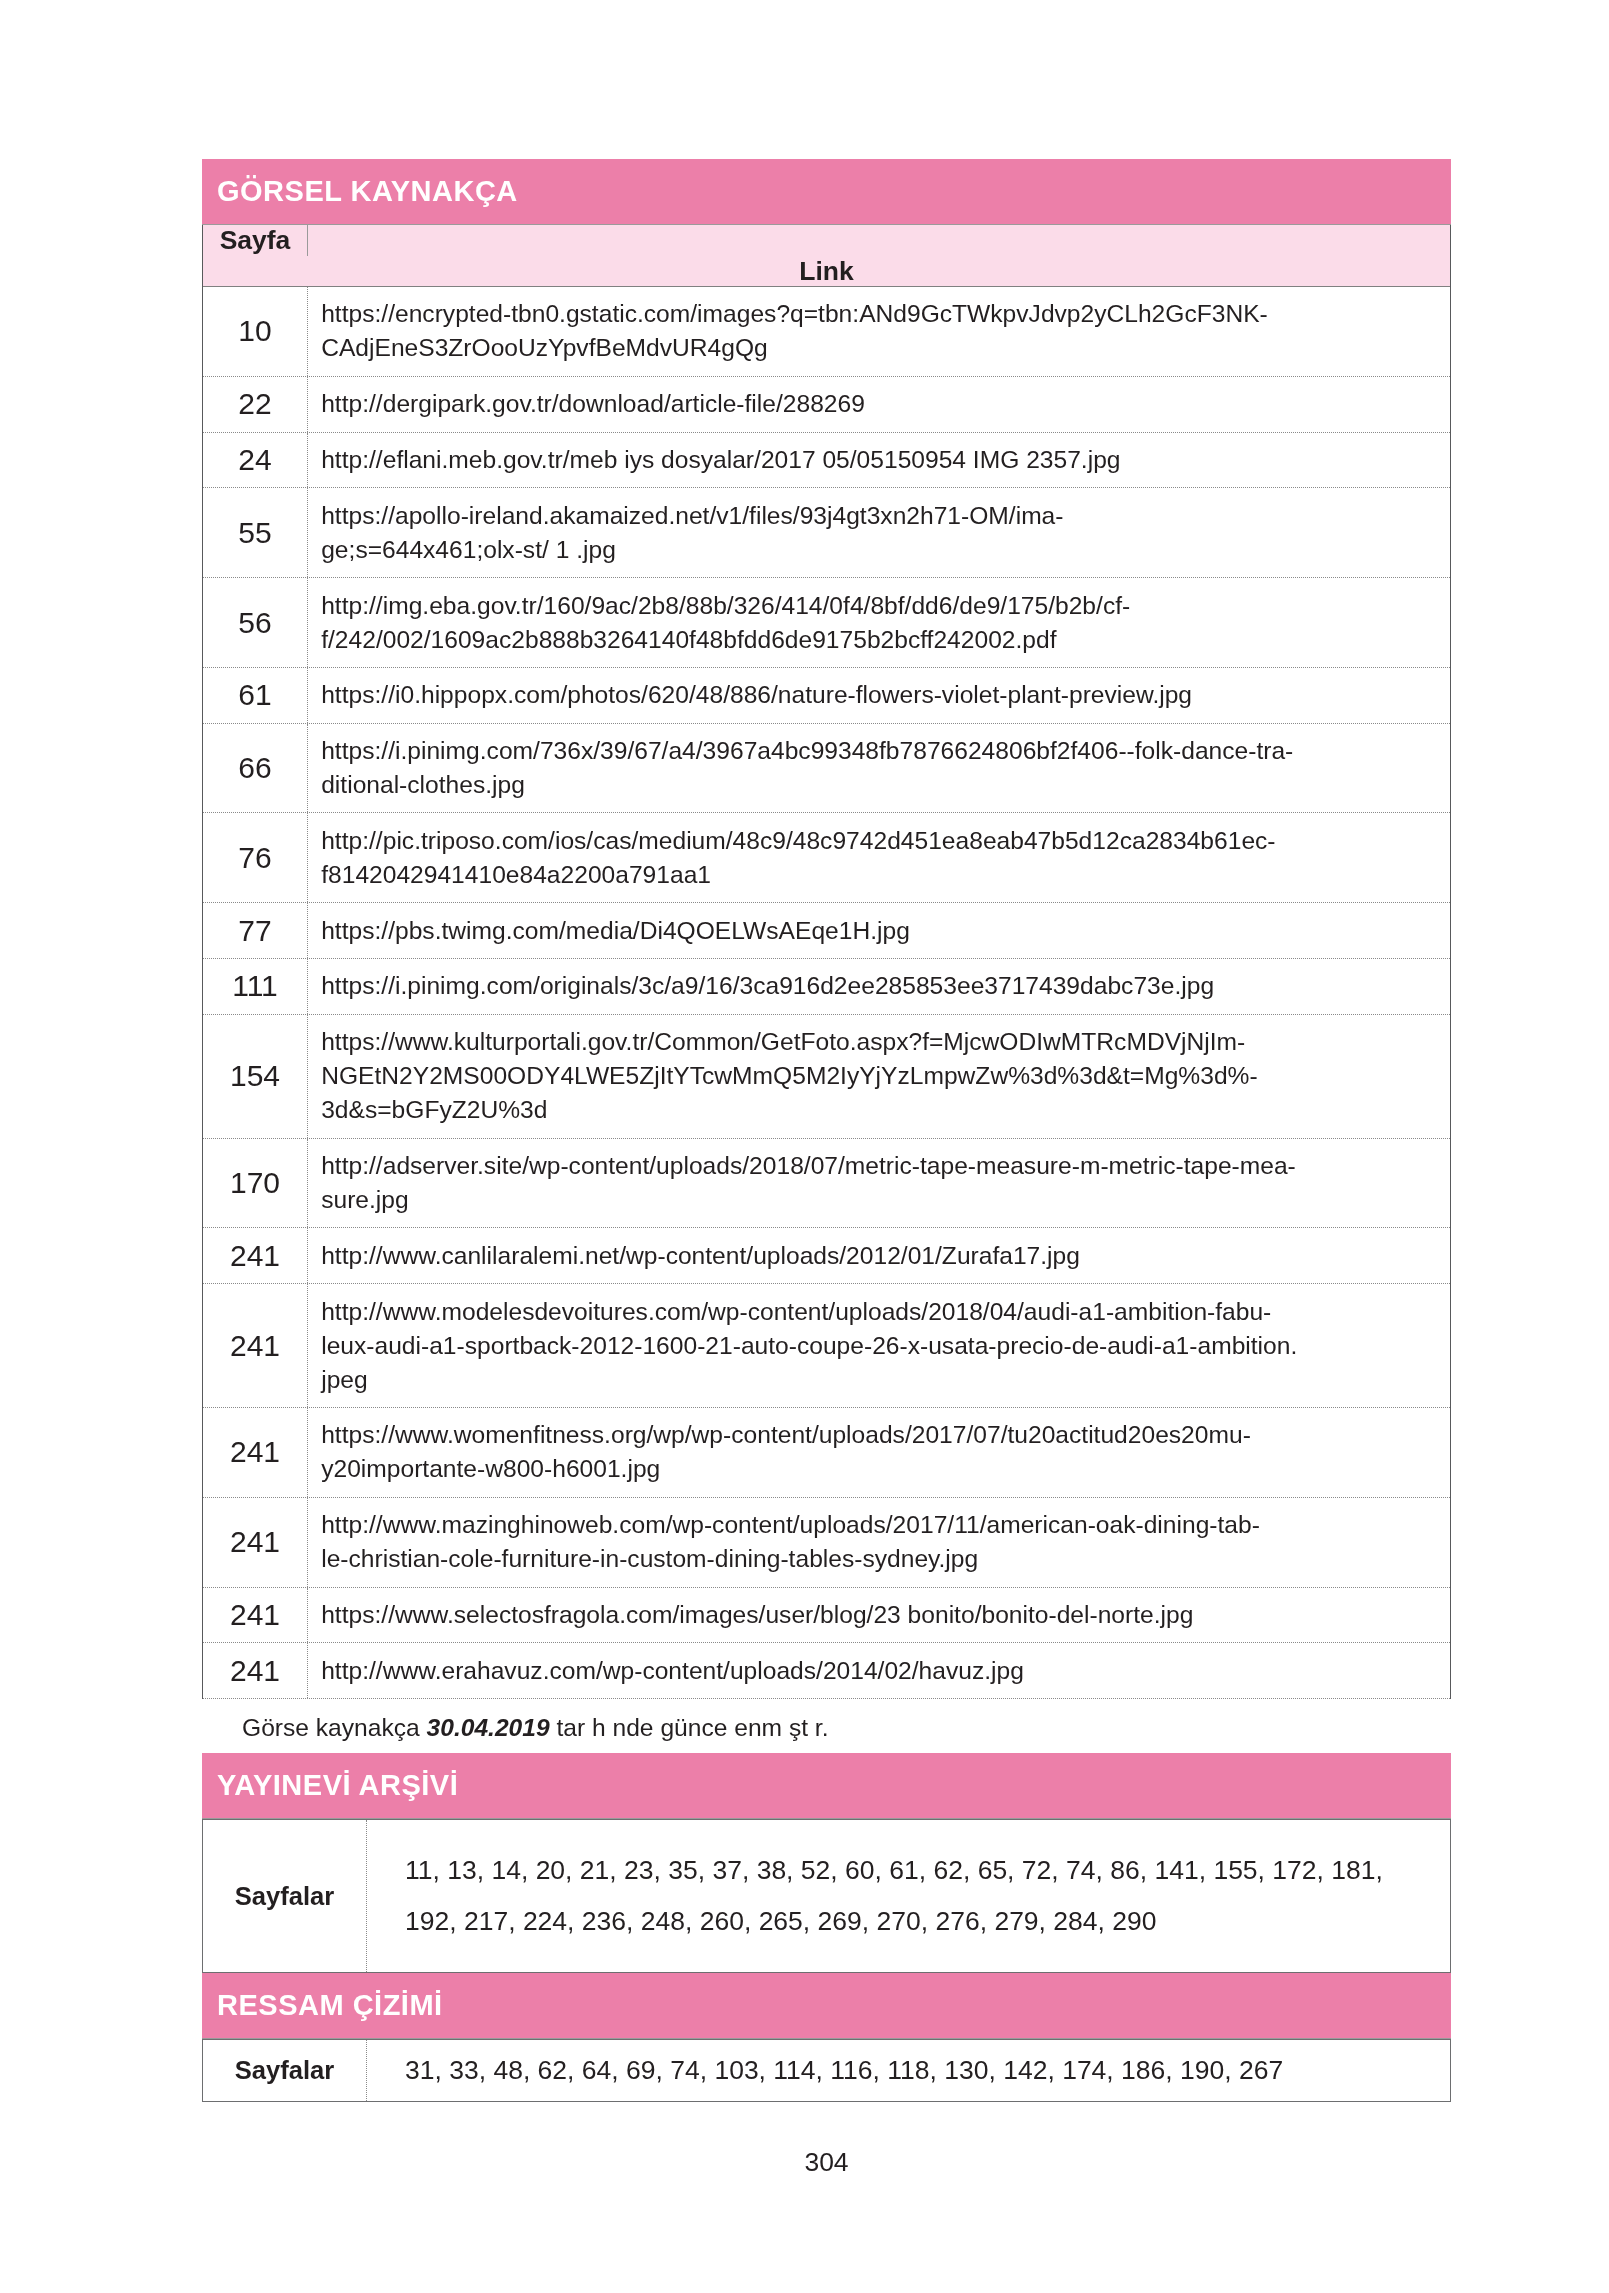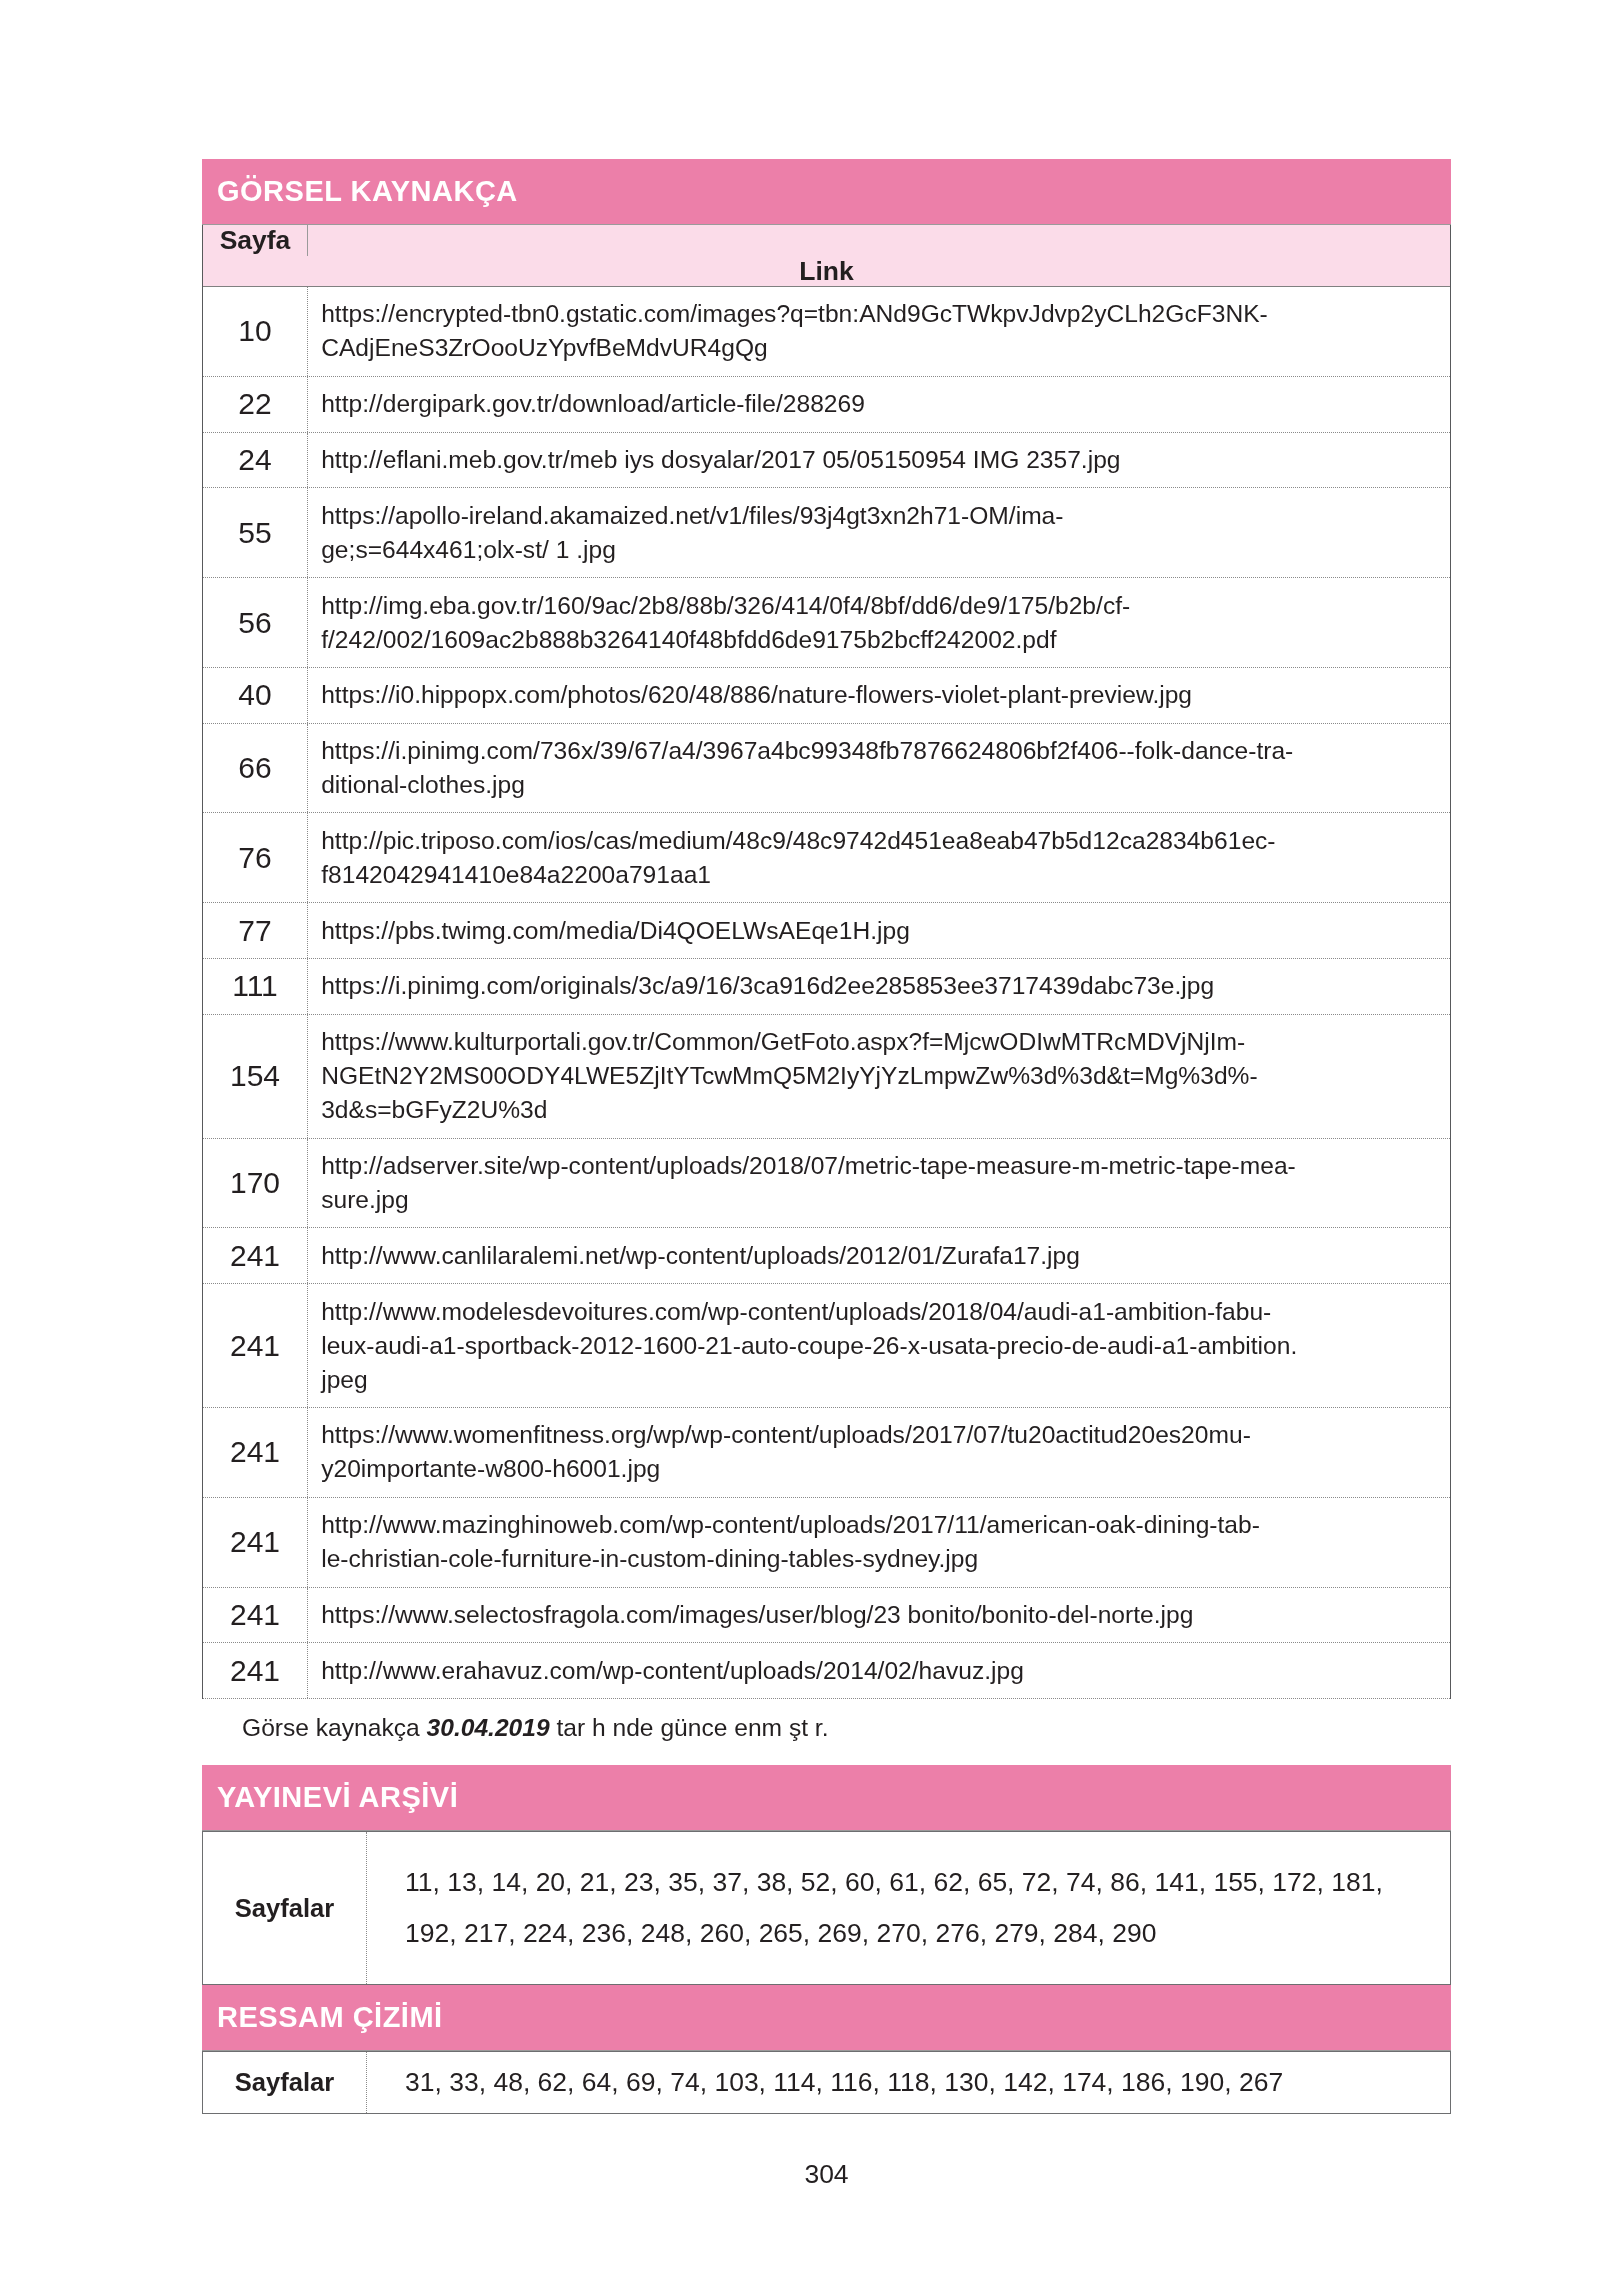--- a/index.html
+++ b/index.html
@@ -42,21 +42,21 @@
     width:163px;display:flex;align-items:center;justify-content:center;
     font-weight:bold;font-size:25.6px;border-right:1.9px dotted #8a8a8a;
   }
   .sbox .pages{
     flex:1;display:flex;align-items:center;padding-left:38px;box-sizing:border-box;
     font-size:26.5px;line-height:51px;white-space:pre-line;
   }
   .sbox.tall{height:154px;}
   .sbox.short{height:63px;}
   .sbox.short .pages{line-height:normal;}
-  .mt-band2{margin-top:23px;}
+  .mt-band2{margin-top:11px;}
   .mt-band3{}
 
   .page-num{margin-top:45px;text-align:center;font-size:26.5px;}
 </style>
 </head>
 <body>
 
 <div class="content">
 
   <div class="band">
@@ -91,21 +91,21 @@
 ge;s=644x461;olx-st/ 1 .jpg</div>
     </div>
 
     <div class="t-row">
       <div class="cell-page">56</div>
       <div class="cell-link">http://img.eba.gov.tr/160/9ac/2b8/88b/326/414/0f4/8bf/dd6/de9/175/b2b/cf-
 f/242/002/1609ac2b888b3264140f48bfdd6de9175b2bcff242002.pdf</div>
     </div>
 
     <div class="t-row">
-      <div class="cell-page">40</div>
+      <div class="cell-page">61</div>
       <div class="cell-link">https://i0.hippopx.com/photos/620/48/886/nature-flowers-violet-plant-preview.jpg</div>
     </div>
 
     <div class="t-row">
       <div class="cell-page">66</div>
       <div class="cell-link">https://i.pinimg.com/736x/39/67/a4/3967a4bc99348fb7876624806bf2f406--folk-dance-tra-
 ditional-clothes.jpg</div>
     </div>
 
     <div class="t-row">

